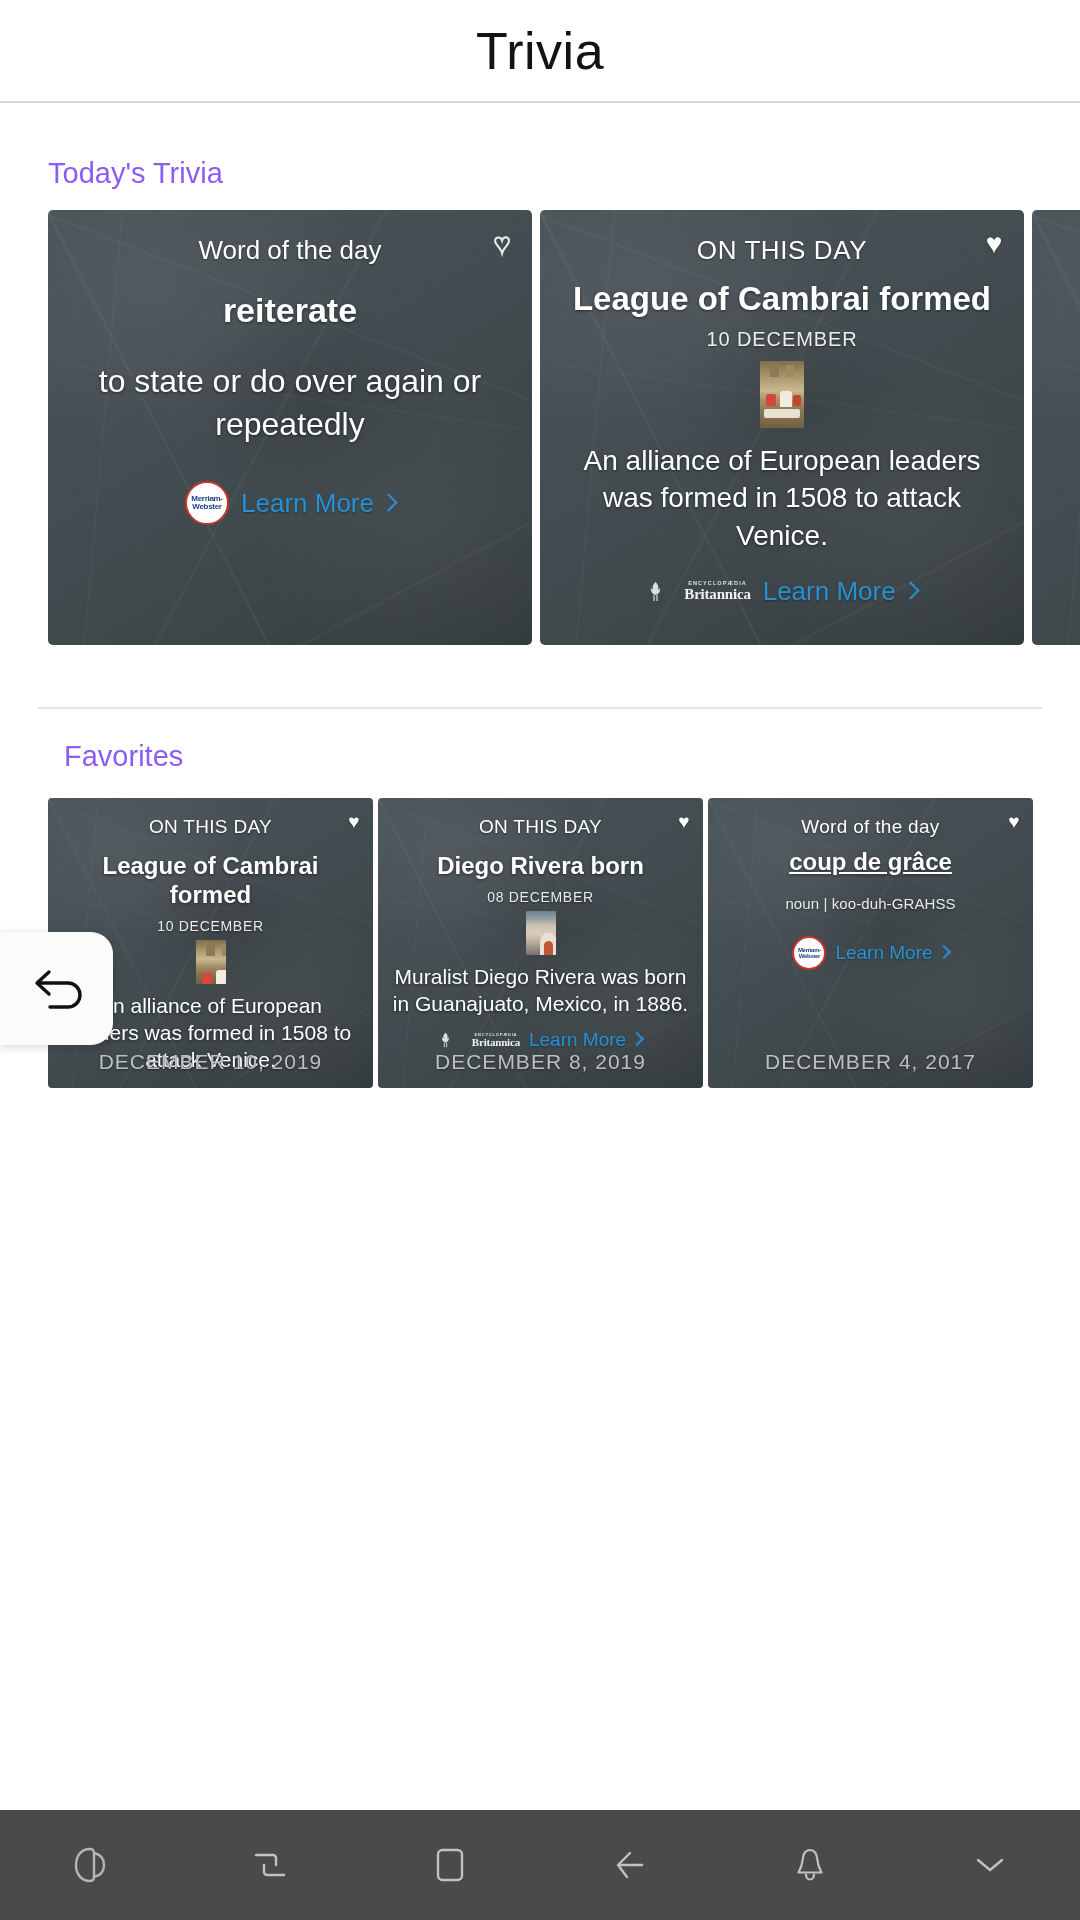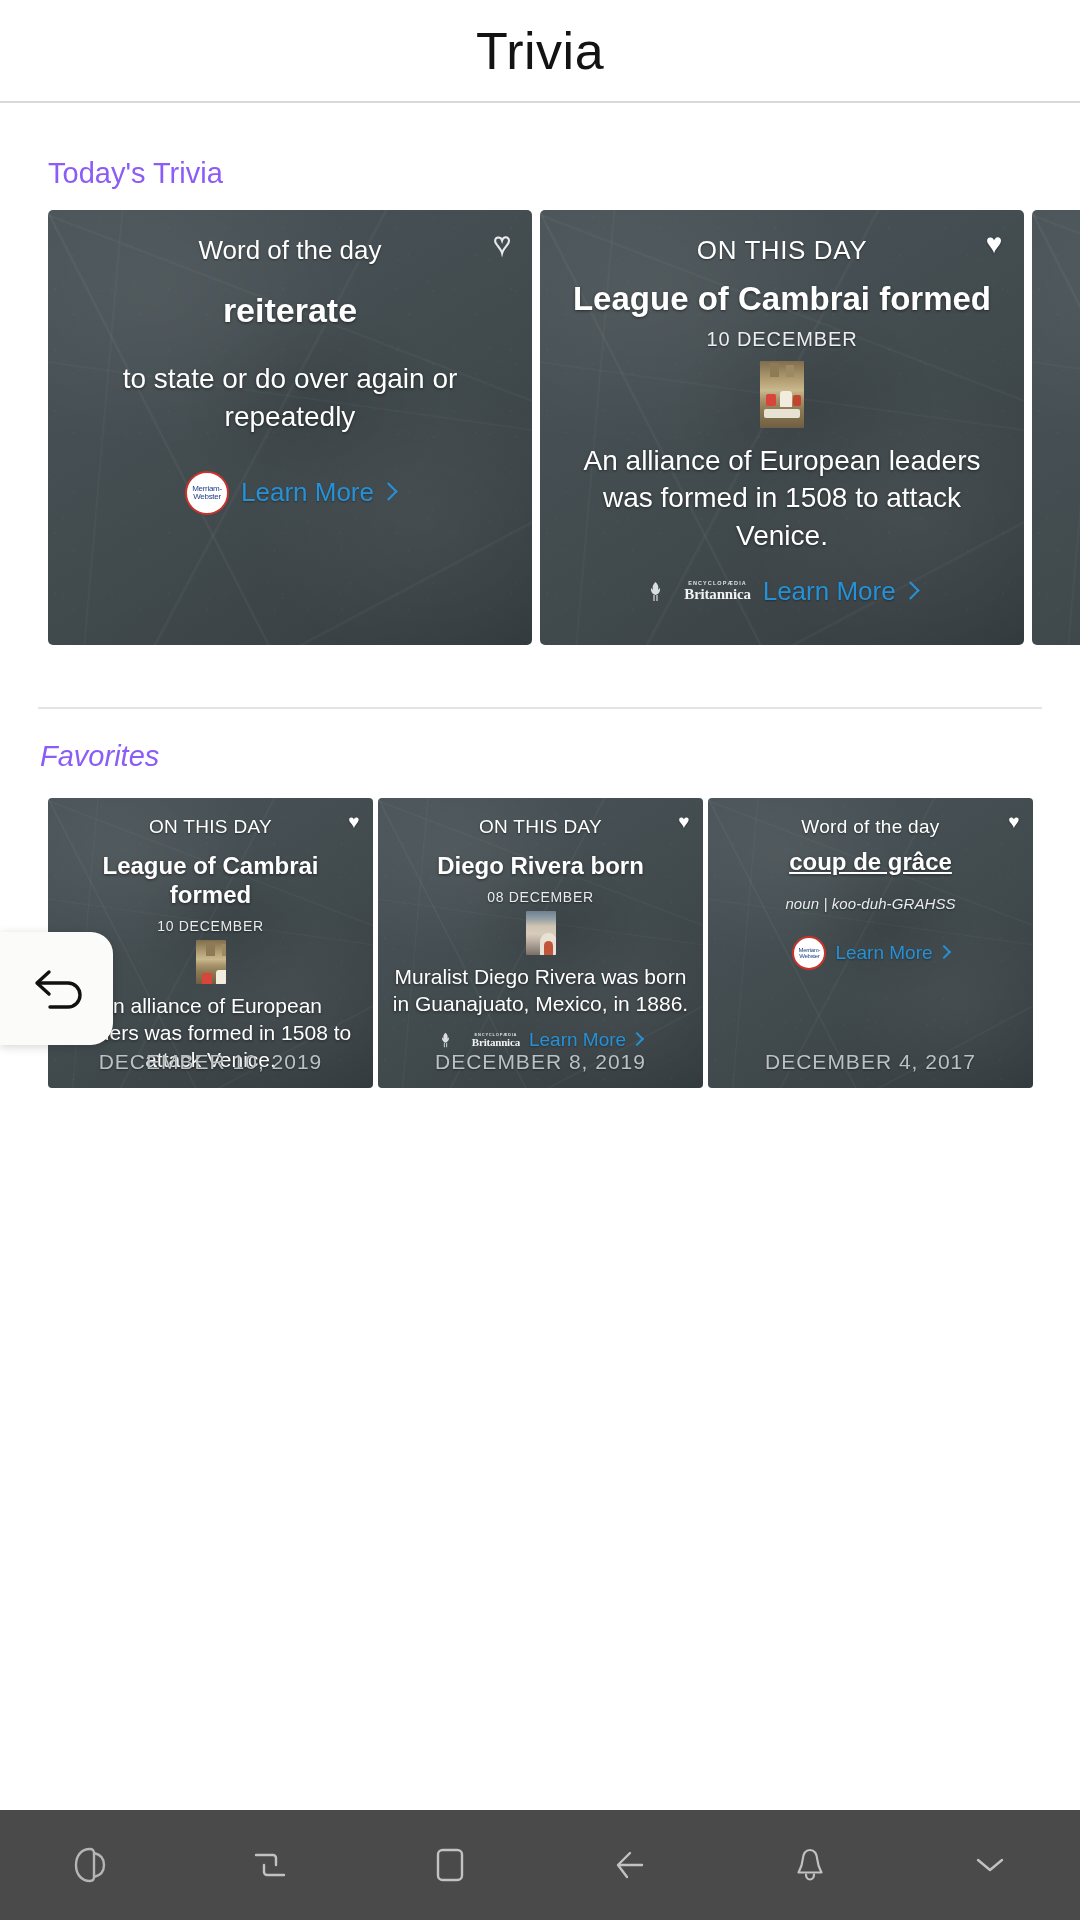--- a/index.html
+++ b/index.html
@@ -21,21 +21,21 @@
   .app-title{
     font-size:52px;color:#131313;font-weight:400;letter-spacing:.5px;
   }
 
   
   .section-title{
     font-size:29px;color:#8b5cf6;font-weight:400;
     margin:0;padding:0;
   }
   #todays-trivia-title{position:absolute;left:48px;top:157px;}
-  #favorites-title{position:absolute;left:40px;top:740px;font-style:italic;}
+  #favorites-title{position:absolute;left:64px;top:740px;}
 
   
   .chalk{
     background:
       radial-gradient(ellipse 70% 60% at 22% 18%, rgba(255,255,255,.055), rgba(255,255,255,0) 62%),
       radial-gradient(ellipse 60% 55% at 78% 72%, rgba(255,255,255,.045), rgba(255,255,255,0) 60%),
       radial-gradient(ellipse 40% 35% at 55% 45%, rgba(0,0,0,.10), rgba(0,0,0,0) 70%),
       linear-gradient(148deg,#4a5458 0%,#464f53 28%,#414a4d 55%,#3b4346 78%,#343b3e 100%);
     position:relative;overflow:hidden;
     box-sizing:border-box;
@@ -88,21 +88,21 @@
   .big-word.evt{font-size:33px;margin-top:14px;}
   .big-pron{
     font-size:20px;color:#e9eced;font-weight:400;margin-top:29px;
     text-shadow:0 1px 2px rgba(0,0,0,.45);letter-spacing:.2px;
   }
   .big-date{
     font-size:20px;color:#eceeef;letter-spacing:.9px;margin-top:9px;
     text-shadow:0 1px 2px rgba(0,0,0,.45);
   }
   .big-def{
-    font-size:28px;color:#ffffff;line-height:1.33;margin-top:30px;
+    font-size:32px;color:#ffffff;line-height:1.33;margin-top:30px;
     text-shadow:0 1px 3px rgba(0,0,0,.5);
   }
   .big-def.evt{margin-top:14px;font-size:28px;}
   .event-thumb{
     width:44px;height:67px;margin:10px auto 0 auto;border-radius:1px;
     background:
       linear-gradient(180deg,#7f6d4c 0%,#9c8a63 16%,#b6a175 30%,#c9b98e 44%,#a7926a 58%,#8e7a55 72%,#6f5f42 100%);
     position:relative;overflow:hidden;
   }
   .event-thumb.mural{
@@ -133,21 +133,21 @@
   }
   .chev{display:inline-block;width:11px;height:11px;border-right:2.6px solid currentColor;
         border-top:2.6px solid currentColor;transform:rotate(45deg);margin-bottom:2px;}
 
   
   .mw-badge{
     width:40px;height:40px;border-radius:50%;background:#ffffff;
     border:2.5px solid #c8342b;display:flex;flex-direction:column;
     align-items:center;justify-content:center;flex:0 0 auto;line-height:1;
   }
-  .mw-badge span{font-size:8px;color:#1f3f86;font-weight:400;letter-spacing:-.3px;}
+  .mw-badge span{font-size:8px;color:#1f3f86;font-weight:700;letter-spacing:-.3px;}
   .brit-mark{
     display:flex;align-items:center;gap:20px;flex:0 0 auto;opacity:.93;
   }
   .brit-thistle{
     width:17px;height:21px;flex:0 0 auto;
   }
   .brit-words{display:flex;flex-direction:column;line-height:1;}
   .brit-words .top{font-size:5.5px;color:#e9ecee;letter-spacing:1.1px;font-weight:700;}
   .brit-words .bot{font-size:15px;color:#ffffff;font-family:"Liberation Serif","DejaVu Serif",serif;
                    font-weight:700;letter-spacing:-.2px;}
@@ -185,21 +185,21 @@
   #fav-card-2{left:708px;}
 
   .fav-card .card-inner{padding:10px 14px 0 14px;text-align:center;}
   .fav-kicker{font-size:19px;color:#ffffff;text-shadow:0 1px 2px rgba(0,0,0,.45);
               margin-top:8px;letter-spacing:.3px;}
   .fav-title{font-size:24px;font-weight:700;color:#ffffff;line-height:1.2;
              text-shadow:0 1px 3px rgba(0,0,0,.5);margin-top:14px;}
   .fav-title.word{margin-top:10px;text-decoration:underline;}
   .fav-sub{font-size:14px;color:#e9eced;letter-spacing:.7px;margin-top:8px;
            text-shadow:0 1px 2px rgba(0,0,0,.45);}
-  .fav-sub.pron{font-size:15px;letter-spacing:.1px;margin-top:18px;font-style:italic;}
+  .fav-sub.pron{font-size:15px;letter-spacing:.1px;margin-top:18px;}
   .fav-thumb{width:30px;height:44px;margin:6px auto 0 auto;}
   .fav-body{font-size:21px;color:#ffffff;line-height:1.3;margin-top:8px;
             text-shadow:0 1px 3px rgba(0,0,0,.5);}
   .fav-body.word{margin-top:17px;}
   .fav-footer{display:flex;align-items:center;justify-content:center;gap:9px;margin-top:12px;}
   .fav-footer.word{margin-top:24px;}
   .fav-learn{font-size:19px;color:#2691d6;display:inline-flex;align-items:center;gap:6px;
              white-space:nowrap;text-shadow:0 1px 2px rgba(0,0,0,.35);}
   .fav-learn .chev{width:8px;height:8px;border-width:2px;}
   .fav-stamp{

